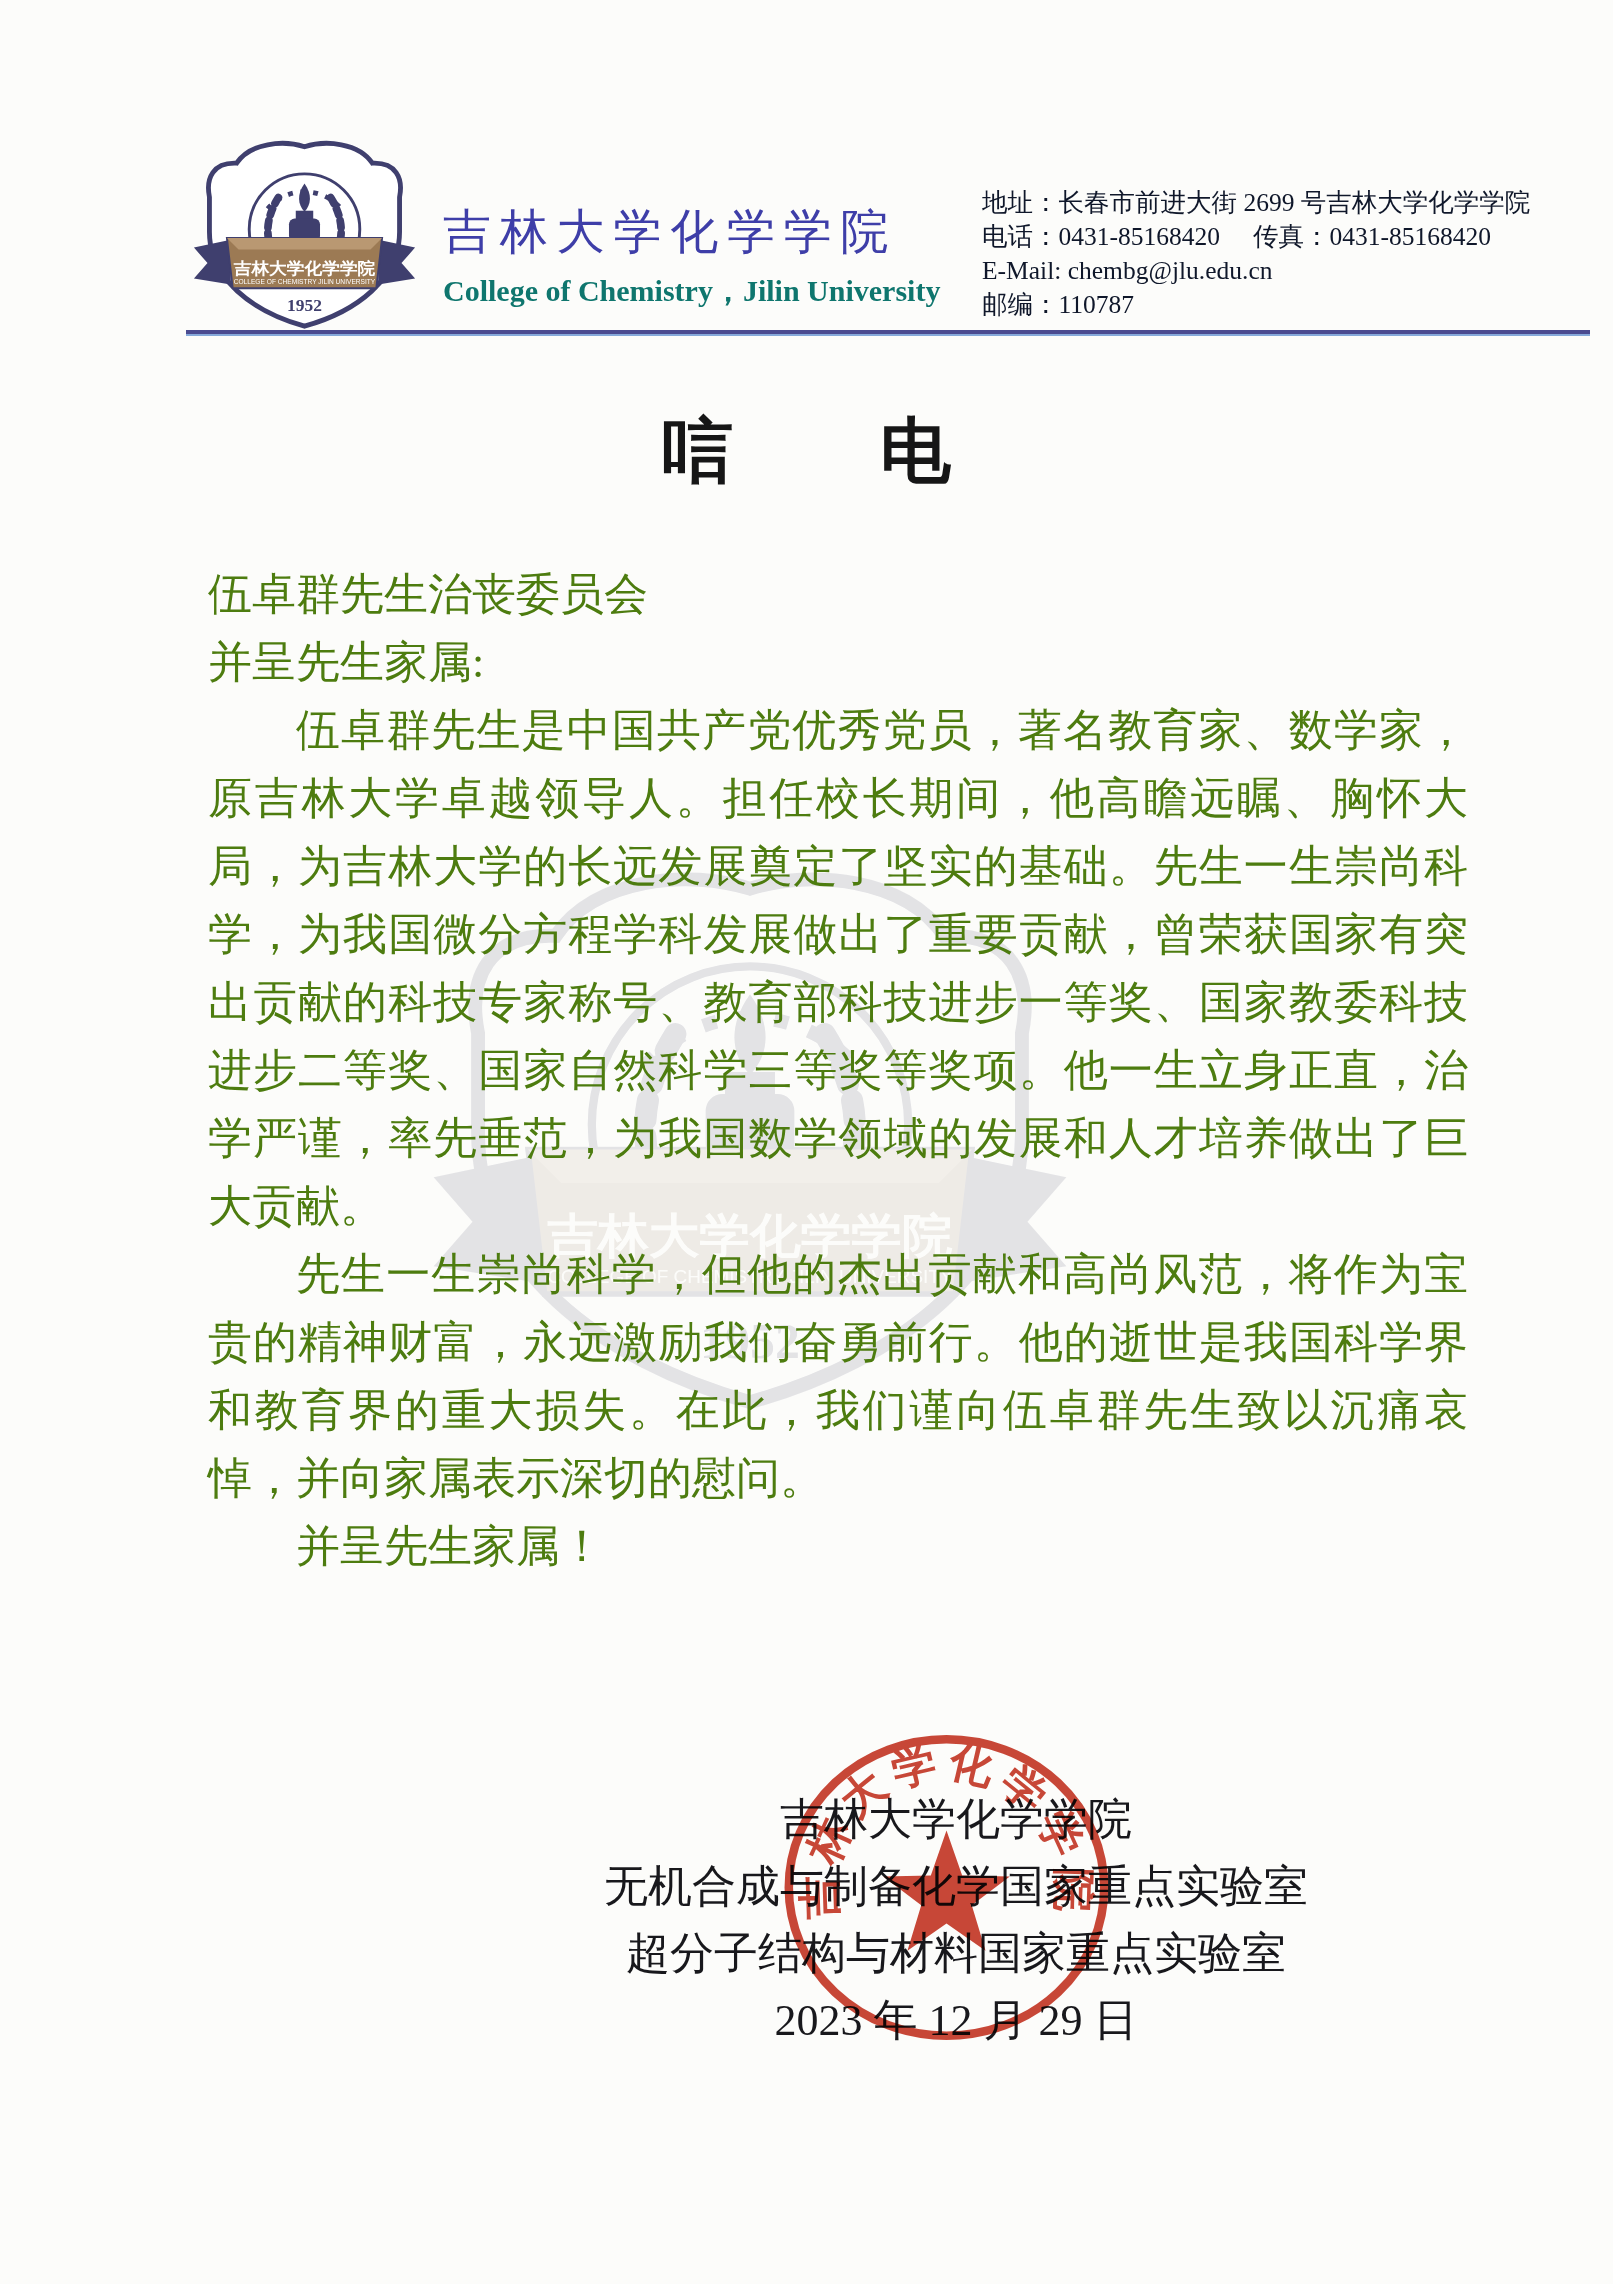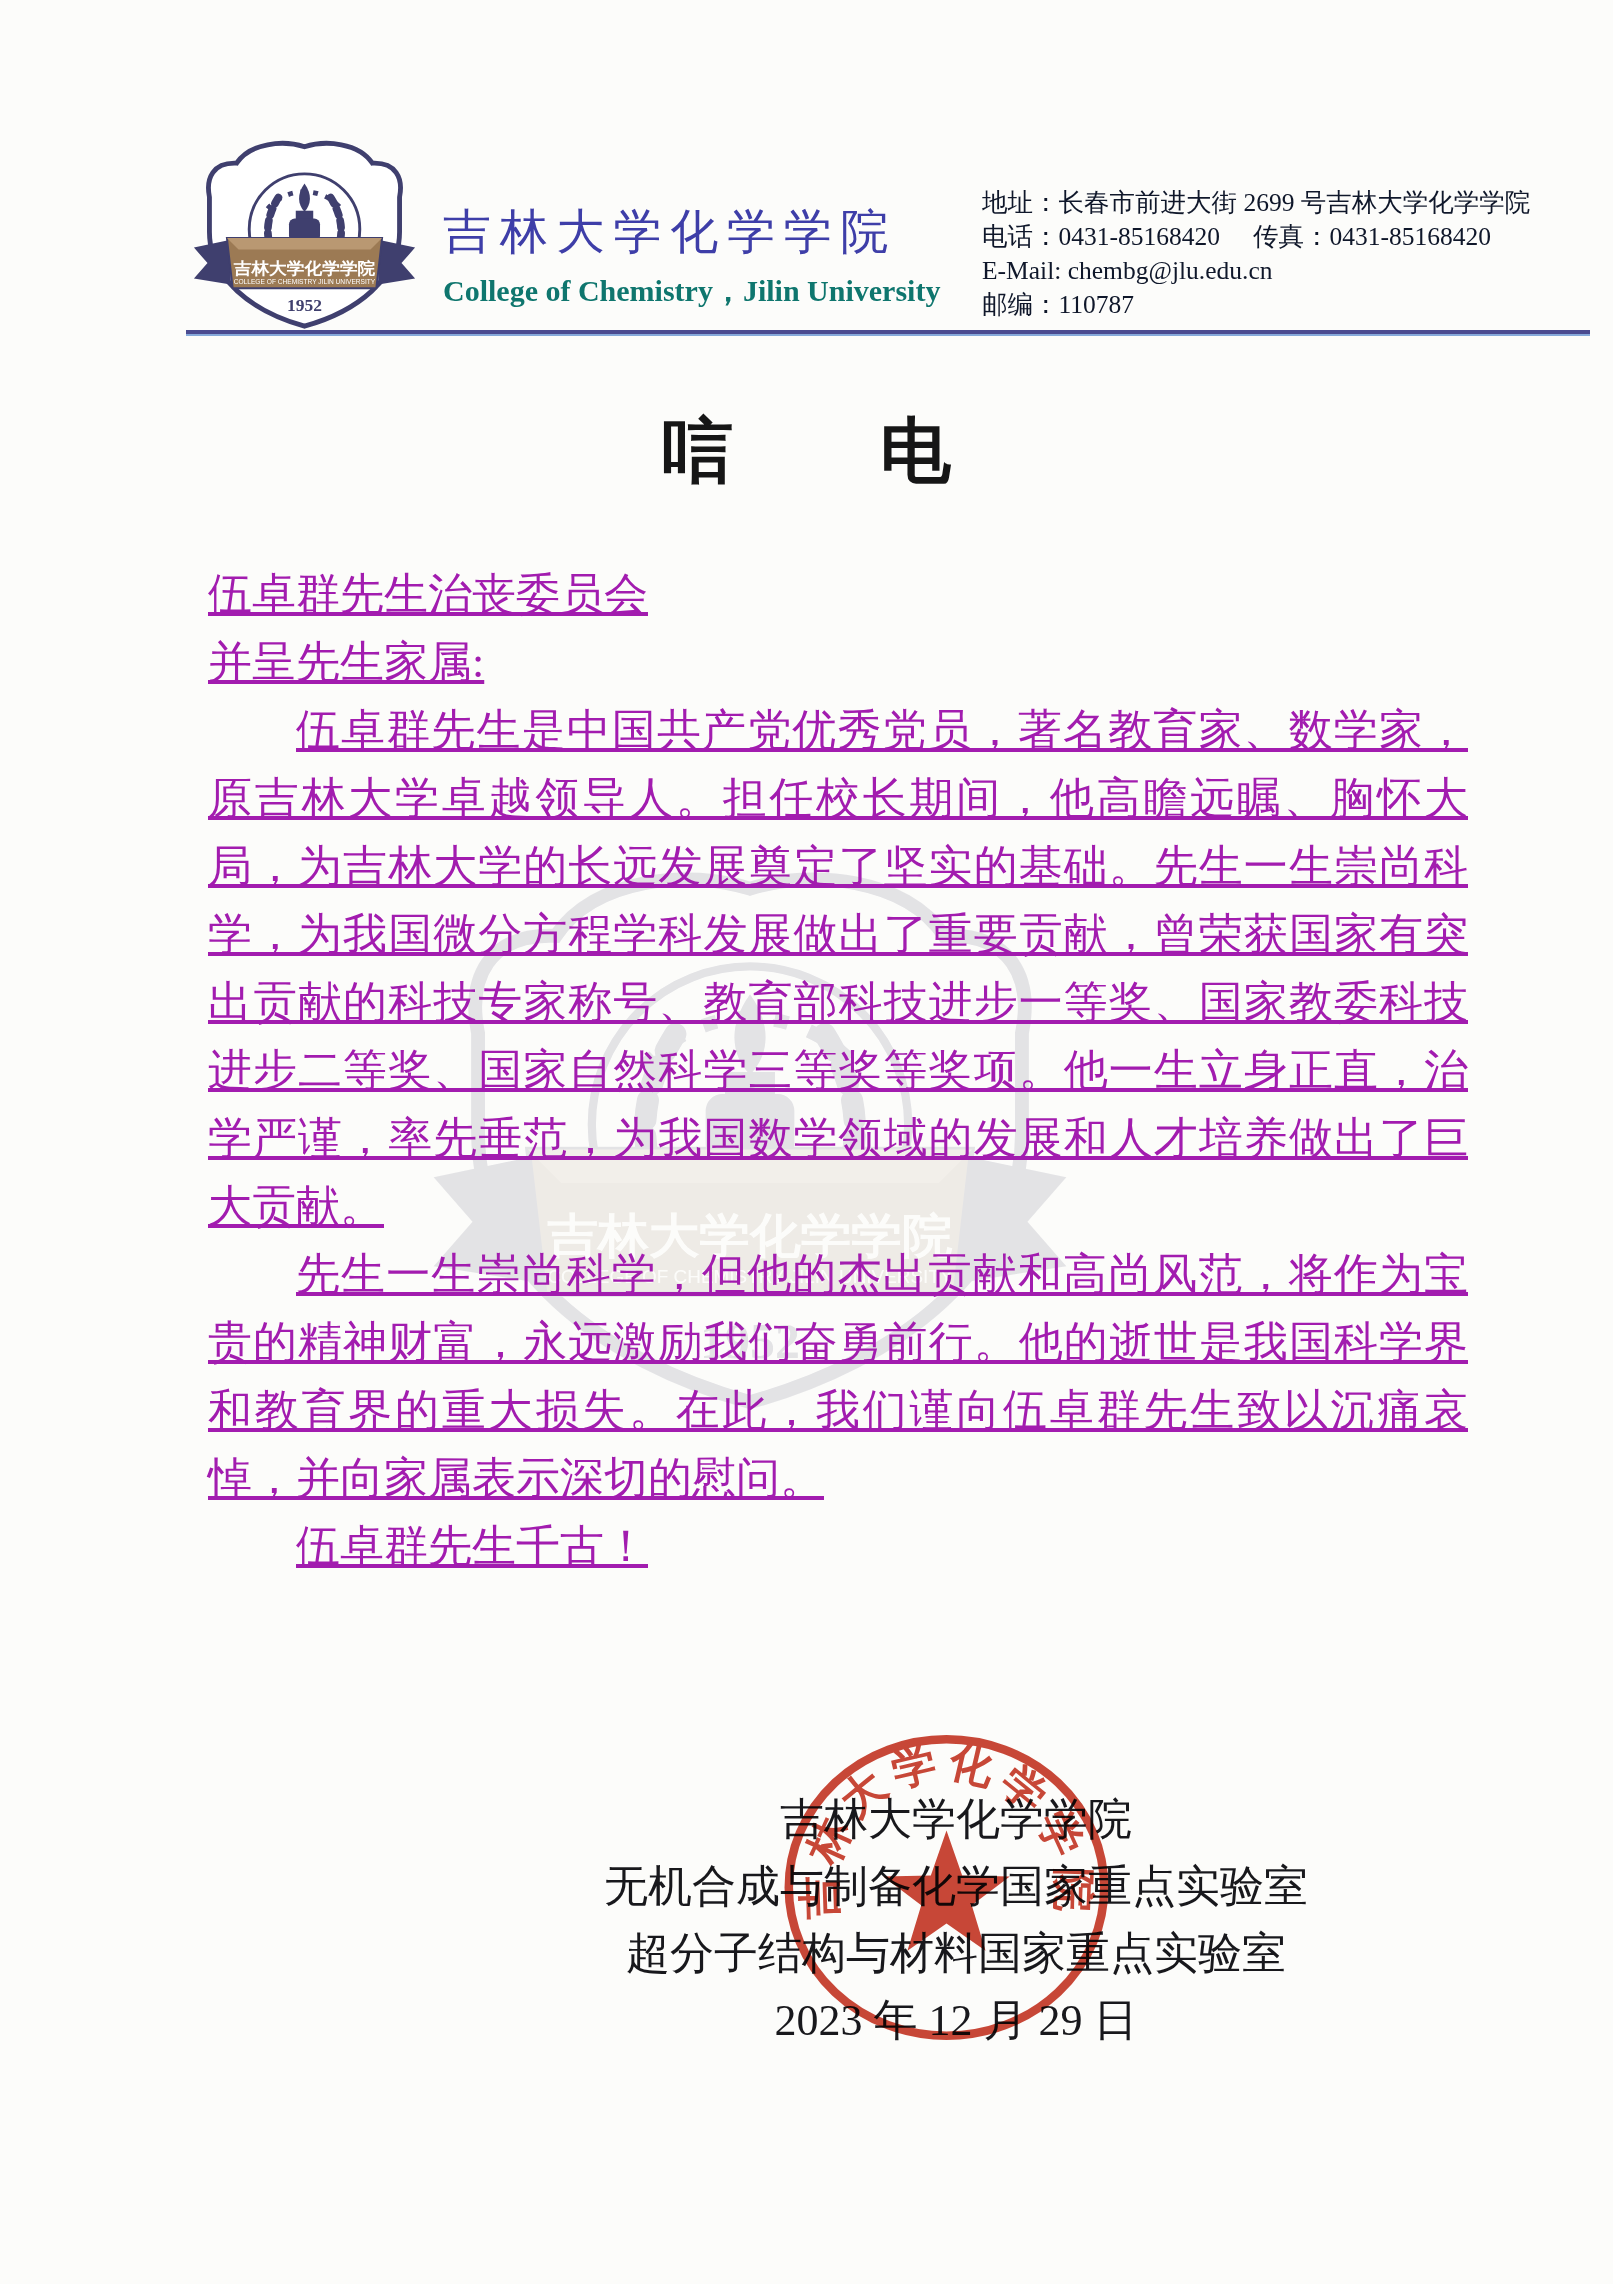--- a/index.html
+++ b/index.html
@@ -42,21 +42,21 @@
   }
   
   .watermark{
     position:absolute;left:412px;top:861px;width:676px;height:555px;
     opacity:.13;filter:grayscale(35%) brightness(1.05);
     z-index:0;pointer-events:none;
   }
   
   .doc-body{
     position:absolute;left:208px;top:561px;width:1260px;z-index:1;
-    font-size:44px;line-height:68px;text-align:justify;color:#a21caf;text-decoration:underline;
+    font-size:44px;line-height:68px;text-align:justify;color:#4d7c0f;
   }
   .doc-body p{margin:0;}
   .doc-body p.indent{text-indent:2em;}
   
   .signature{
     position:absolute;left:412px;top:1786px;width:1088px;z-index:1;
     font-size:44px;line-height:67px;text-align:center;color:#18181c;
   }
   .signature div{white-space:nowrap;}
   
@@ -124,21 +124,21 @@
 
   <svg class="watermark" viewBox="0 0 240 200">
     <use href="#emblem"></use>
   </svg>
 
   <div class="doc-body">
     <p>伍卓群先生治丧委员会</p>
     <p>并呈先生家属:</p>
     <p class="indent">伍卓群先生是中国共产党优秀党员，著名教育家、数学家，原吉林大学卓越领导人。担任校长期间，他高瞻远瞩、胸怀大局，为吉林大学的长远发展奠定了坚实的基础。先生一生崇尚科学，为我国微分方程学科发展做出了重要贡献，曾荣获国家有突出贡献的科技专家称号、教育部科技进步一等奖、国家教委科技进步二等奖、国家自然科学三等奖等奖项。他一生立身正直，治学严谨，率先垂范，为我国数学领域的发展和人才培养做出了巨大贡献。</p>
     <p class="indent">先生一生崇尚科学，但他的杰出贡献和高尚风范，将作为宝贵的精神财富，永远激励我们奋勇前行。他的逝世是我国科学界和教育界的重大损失。在此，我们谨向伍卓群先生致以沉痛哀悼，并向家属表示深切的慰问。</p>
-    <p class="indent">伍卓群先生千古！</p>
+    <p class="indent">并呈先生家属！</p>
   </div>
 
   <div class="signature">
     <div>吉林大学化学学院</div>
     <div>无机合成与制备化学国家重点实验室</div>
     <div>超分子结构与材料国家重点实验室</div>
     <div>2023 年 12 月 29 日</div>
   </div>
 
   <svg class="seal" viewBox="0 0 360 340">

